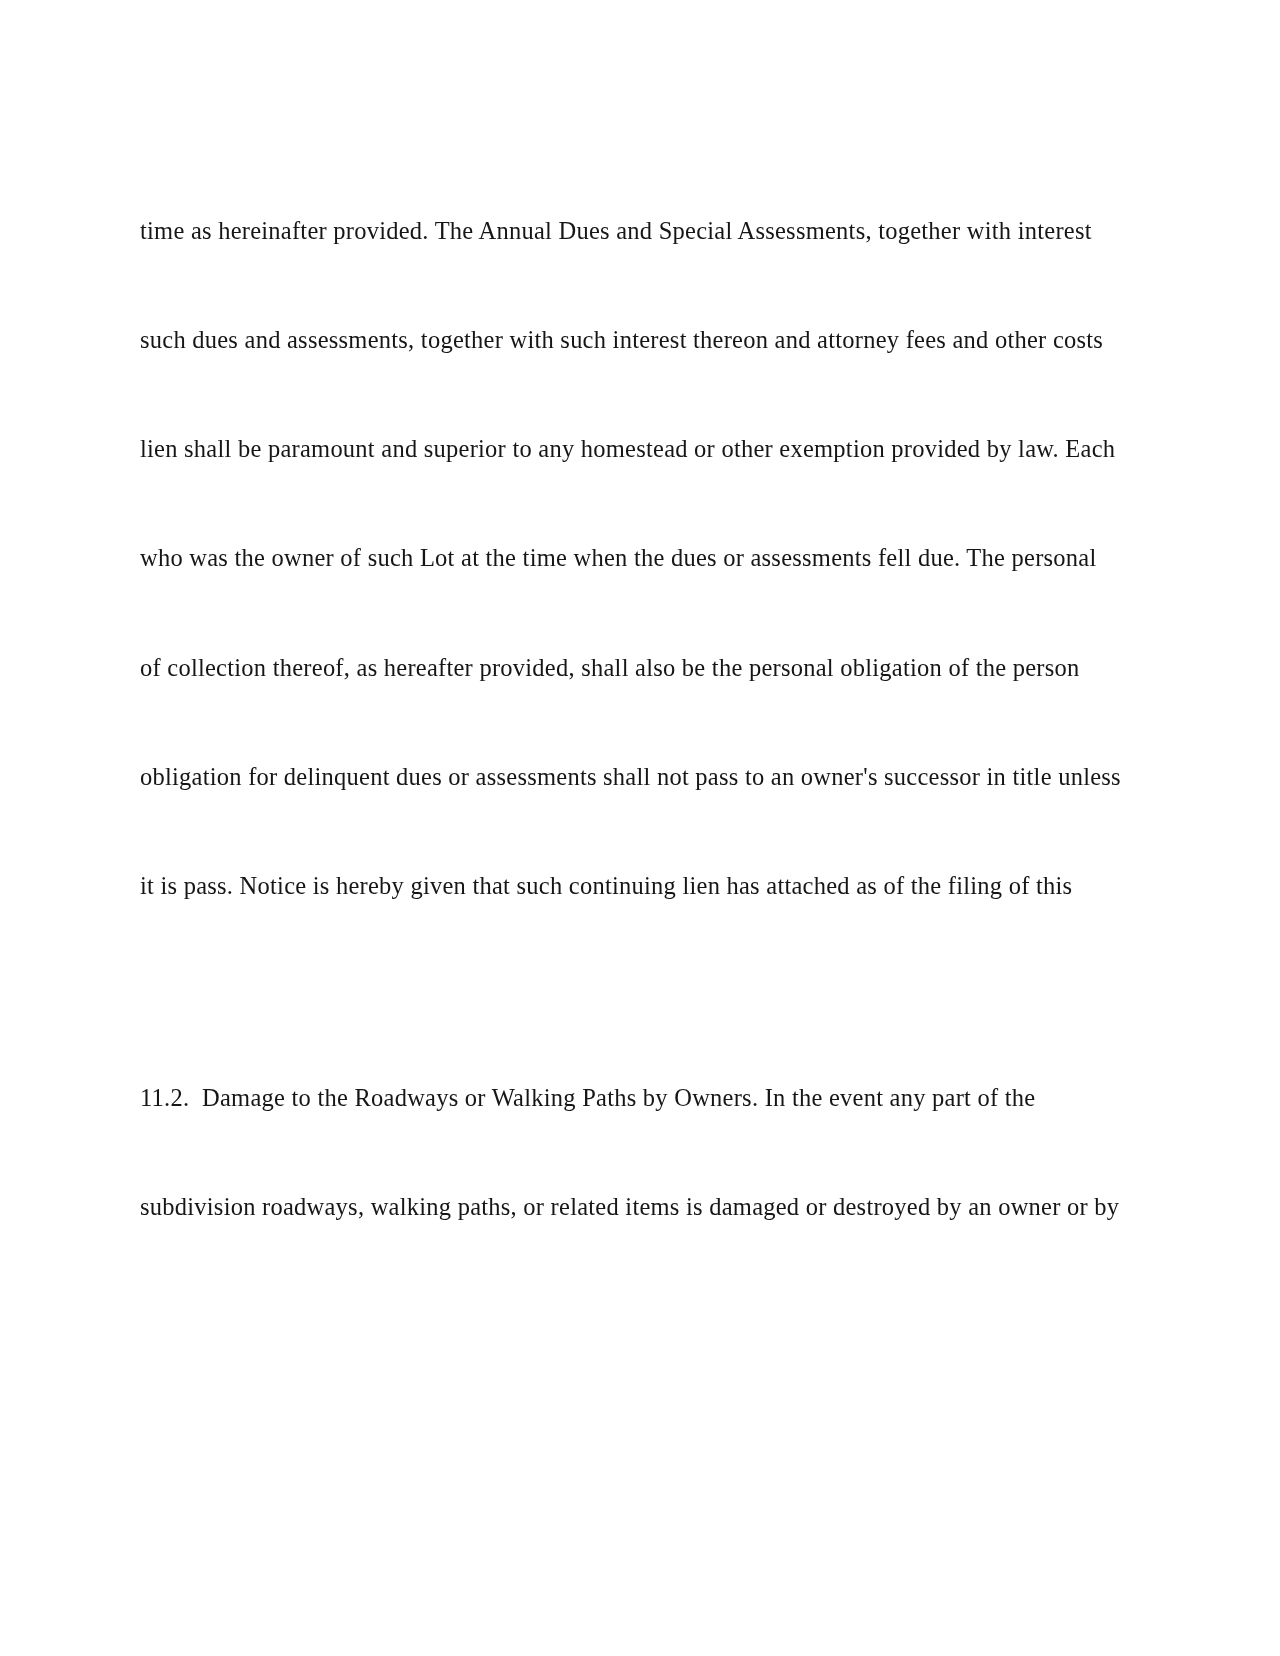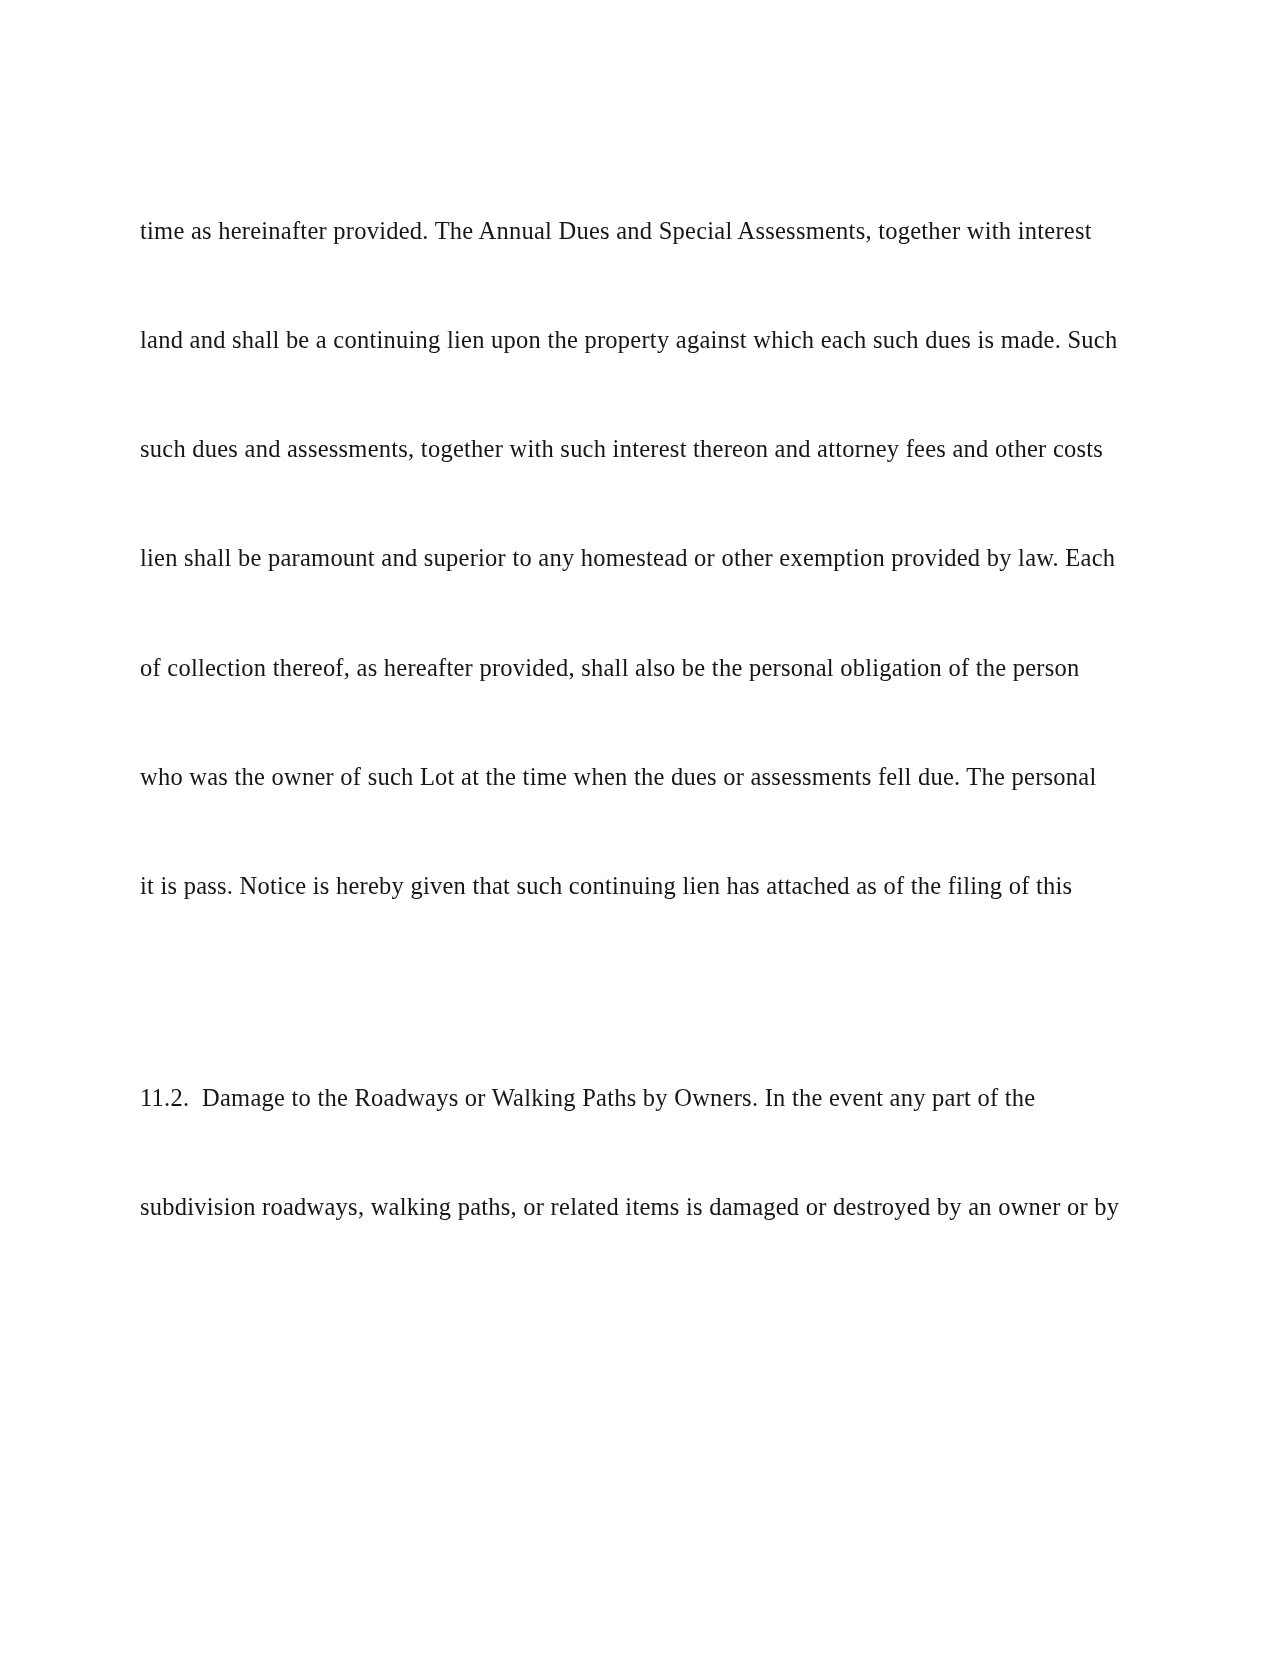--- a/index.html
+++ b/index.html
@@ -44,25 +44,25 @@
   }
 </style>
 </head>
 <body>
 
 <div id="page" style="background: rgb(255, 255, 255);">
   <div id="text-column">
 
     <div class="para" style="color: rgb(22, 22, 22);">
       <span class="line">time as hereinafter provided. The Annual Dues and Special Assessments, together with interest</span>
-      <span class="line">land and shall be a continuing lien upon the property against which each such dues is made. Such</span>
       <span class="line">such dues and assessments, together with such interest thereon and attorney fees and other costs</span>
       <span class="line">lien shall be paramount and superior to any homestead or other exemption provided by law. Each</span>
+      <span class="line">who was the owner of such Lot at the time when the dues or assessments fell due. The personal</span>
       <span class="line">of collection thereof, as hereafter provided, shall also be the personal obligation of the person</span>
-      <span class="line">who was the owner of such Lot at the time when the dues or assessments fell due. The personal</span>
+      <span class="line">obligation for delinquent dues or assessments shall not pass to an owner's successor in title unless</span>
       <span class="line">it is pass. Notice is hereby given that such continuing lien has attached as of the filing of this</span>
     </div>
 
     <div class="para" style="color: rgb(22, 22, 22);">
       <span class="line">11.2.  Damage to the Roadways or Walking Paths by Owners. In the event any part of the</span>
       <span class="line">subdivision roadways, walking paths, or related items is damaged or destroyed by an owner or by</span>
       
       
       
       

